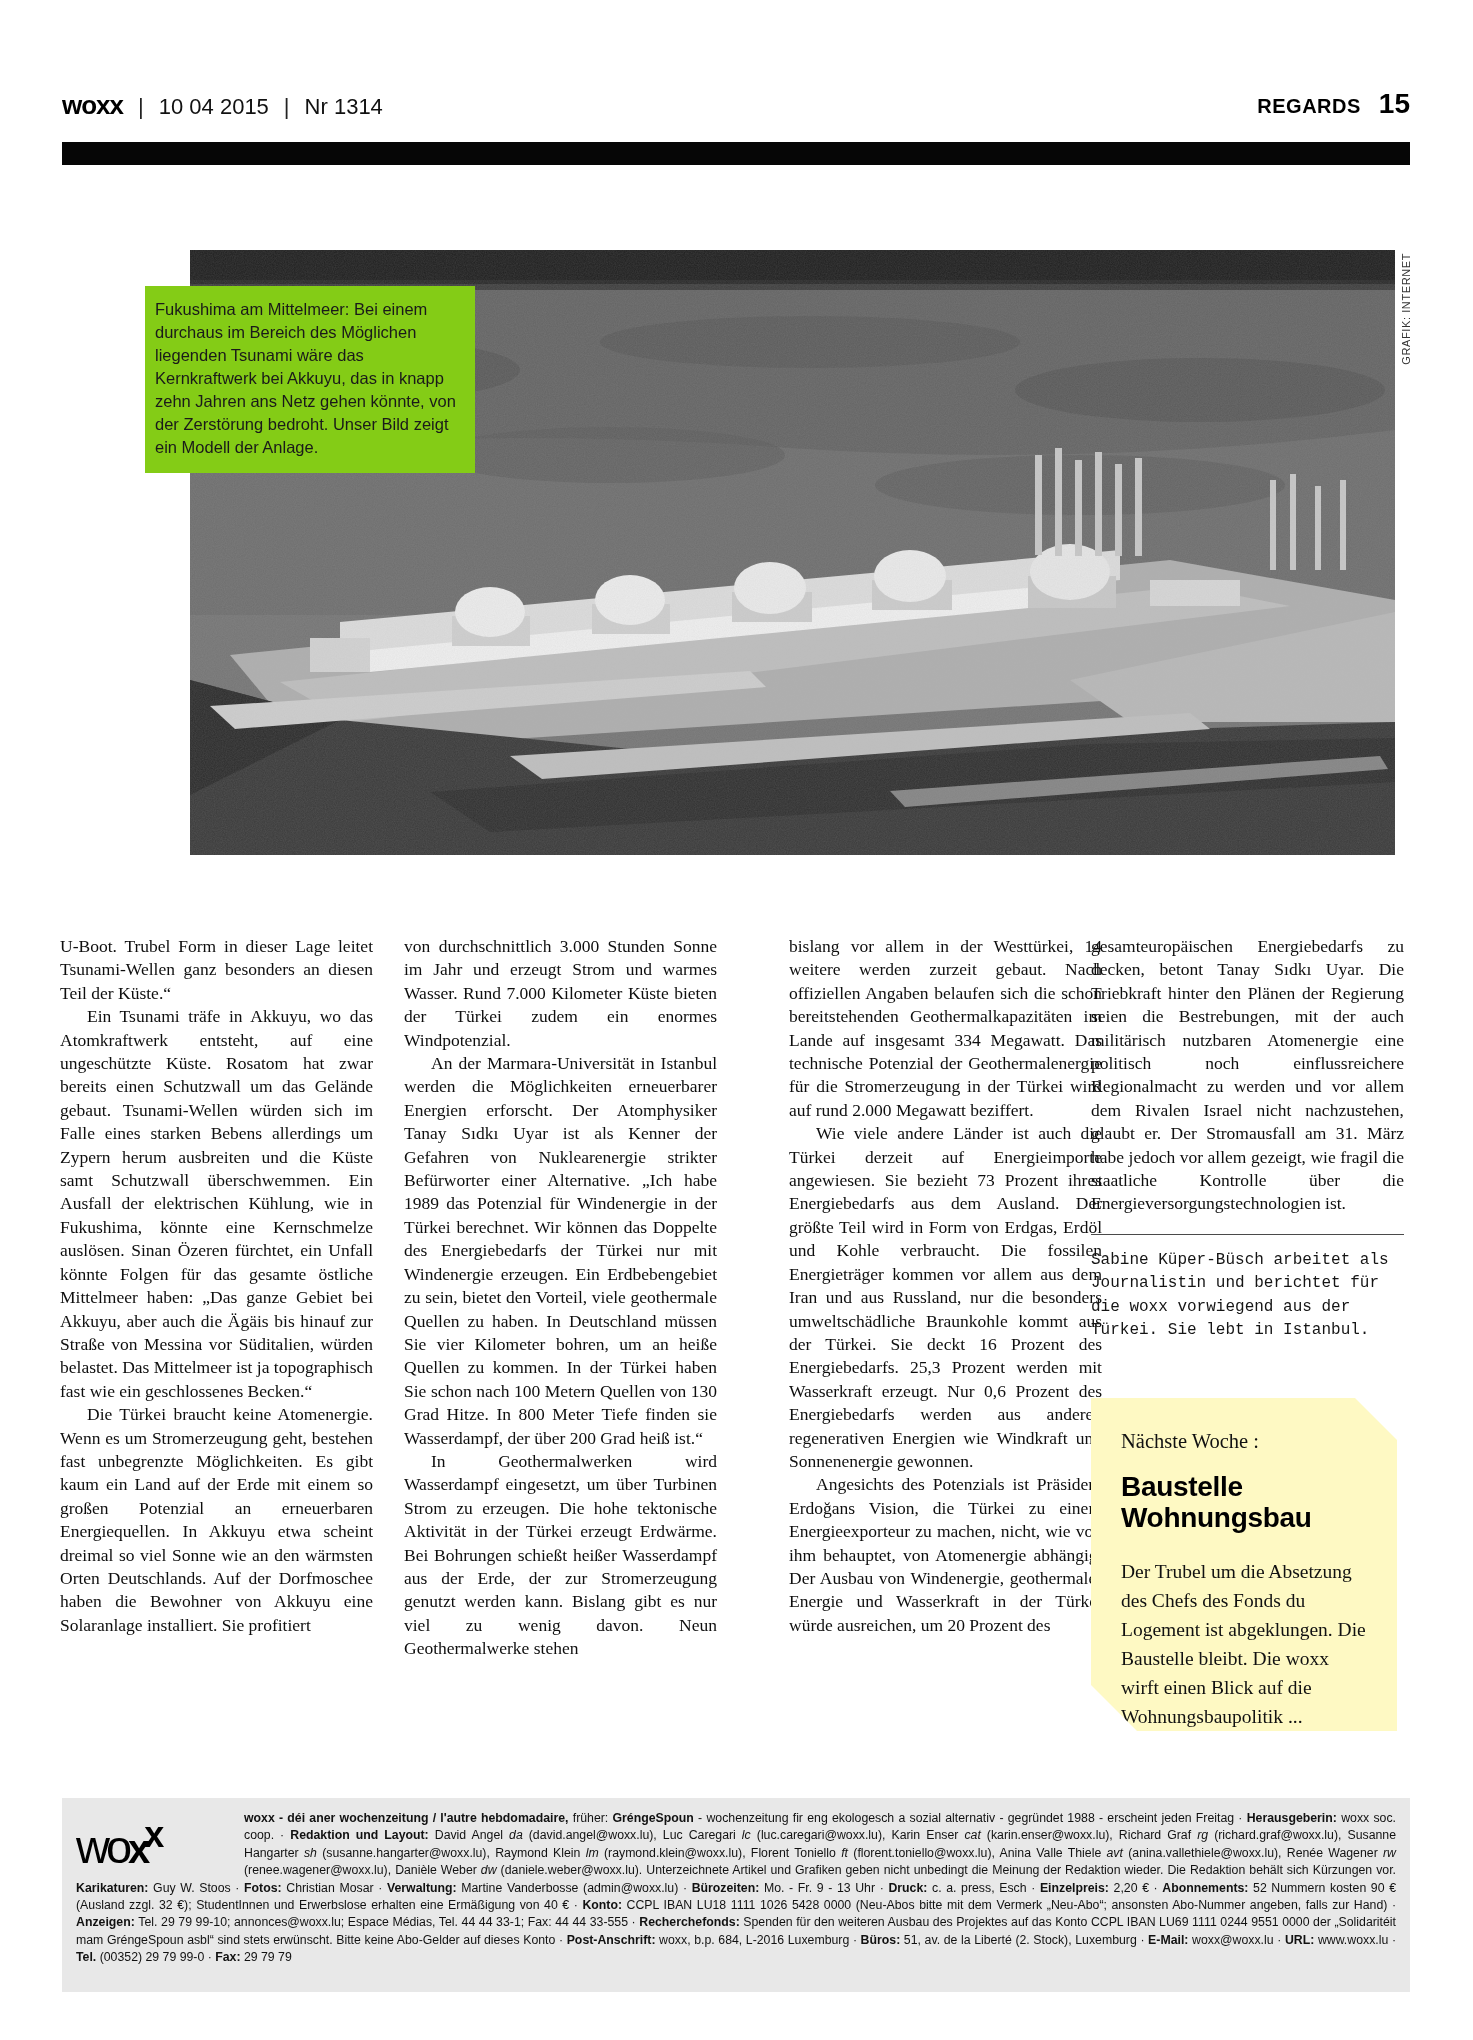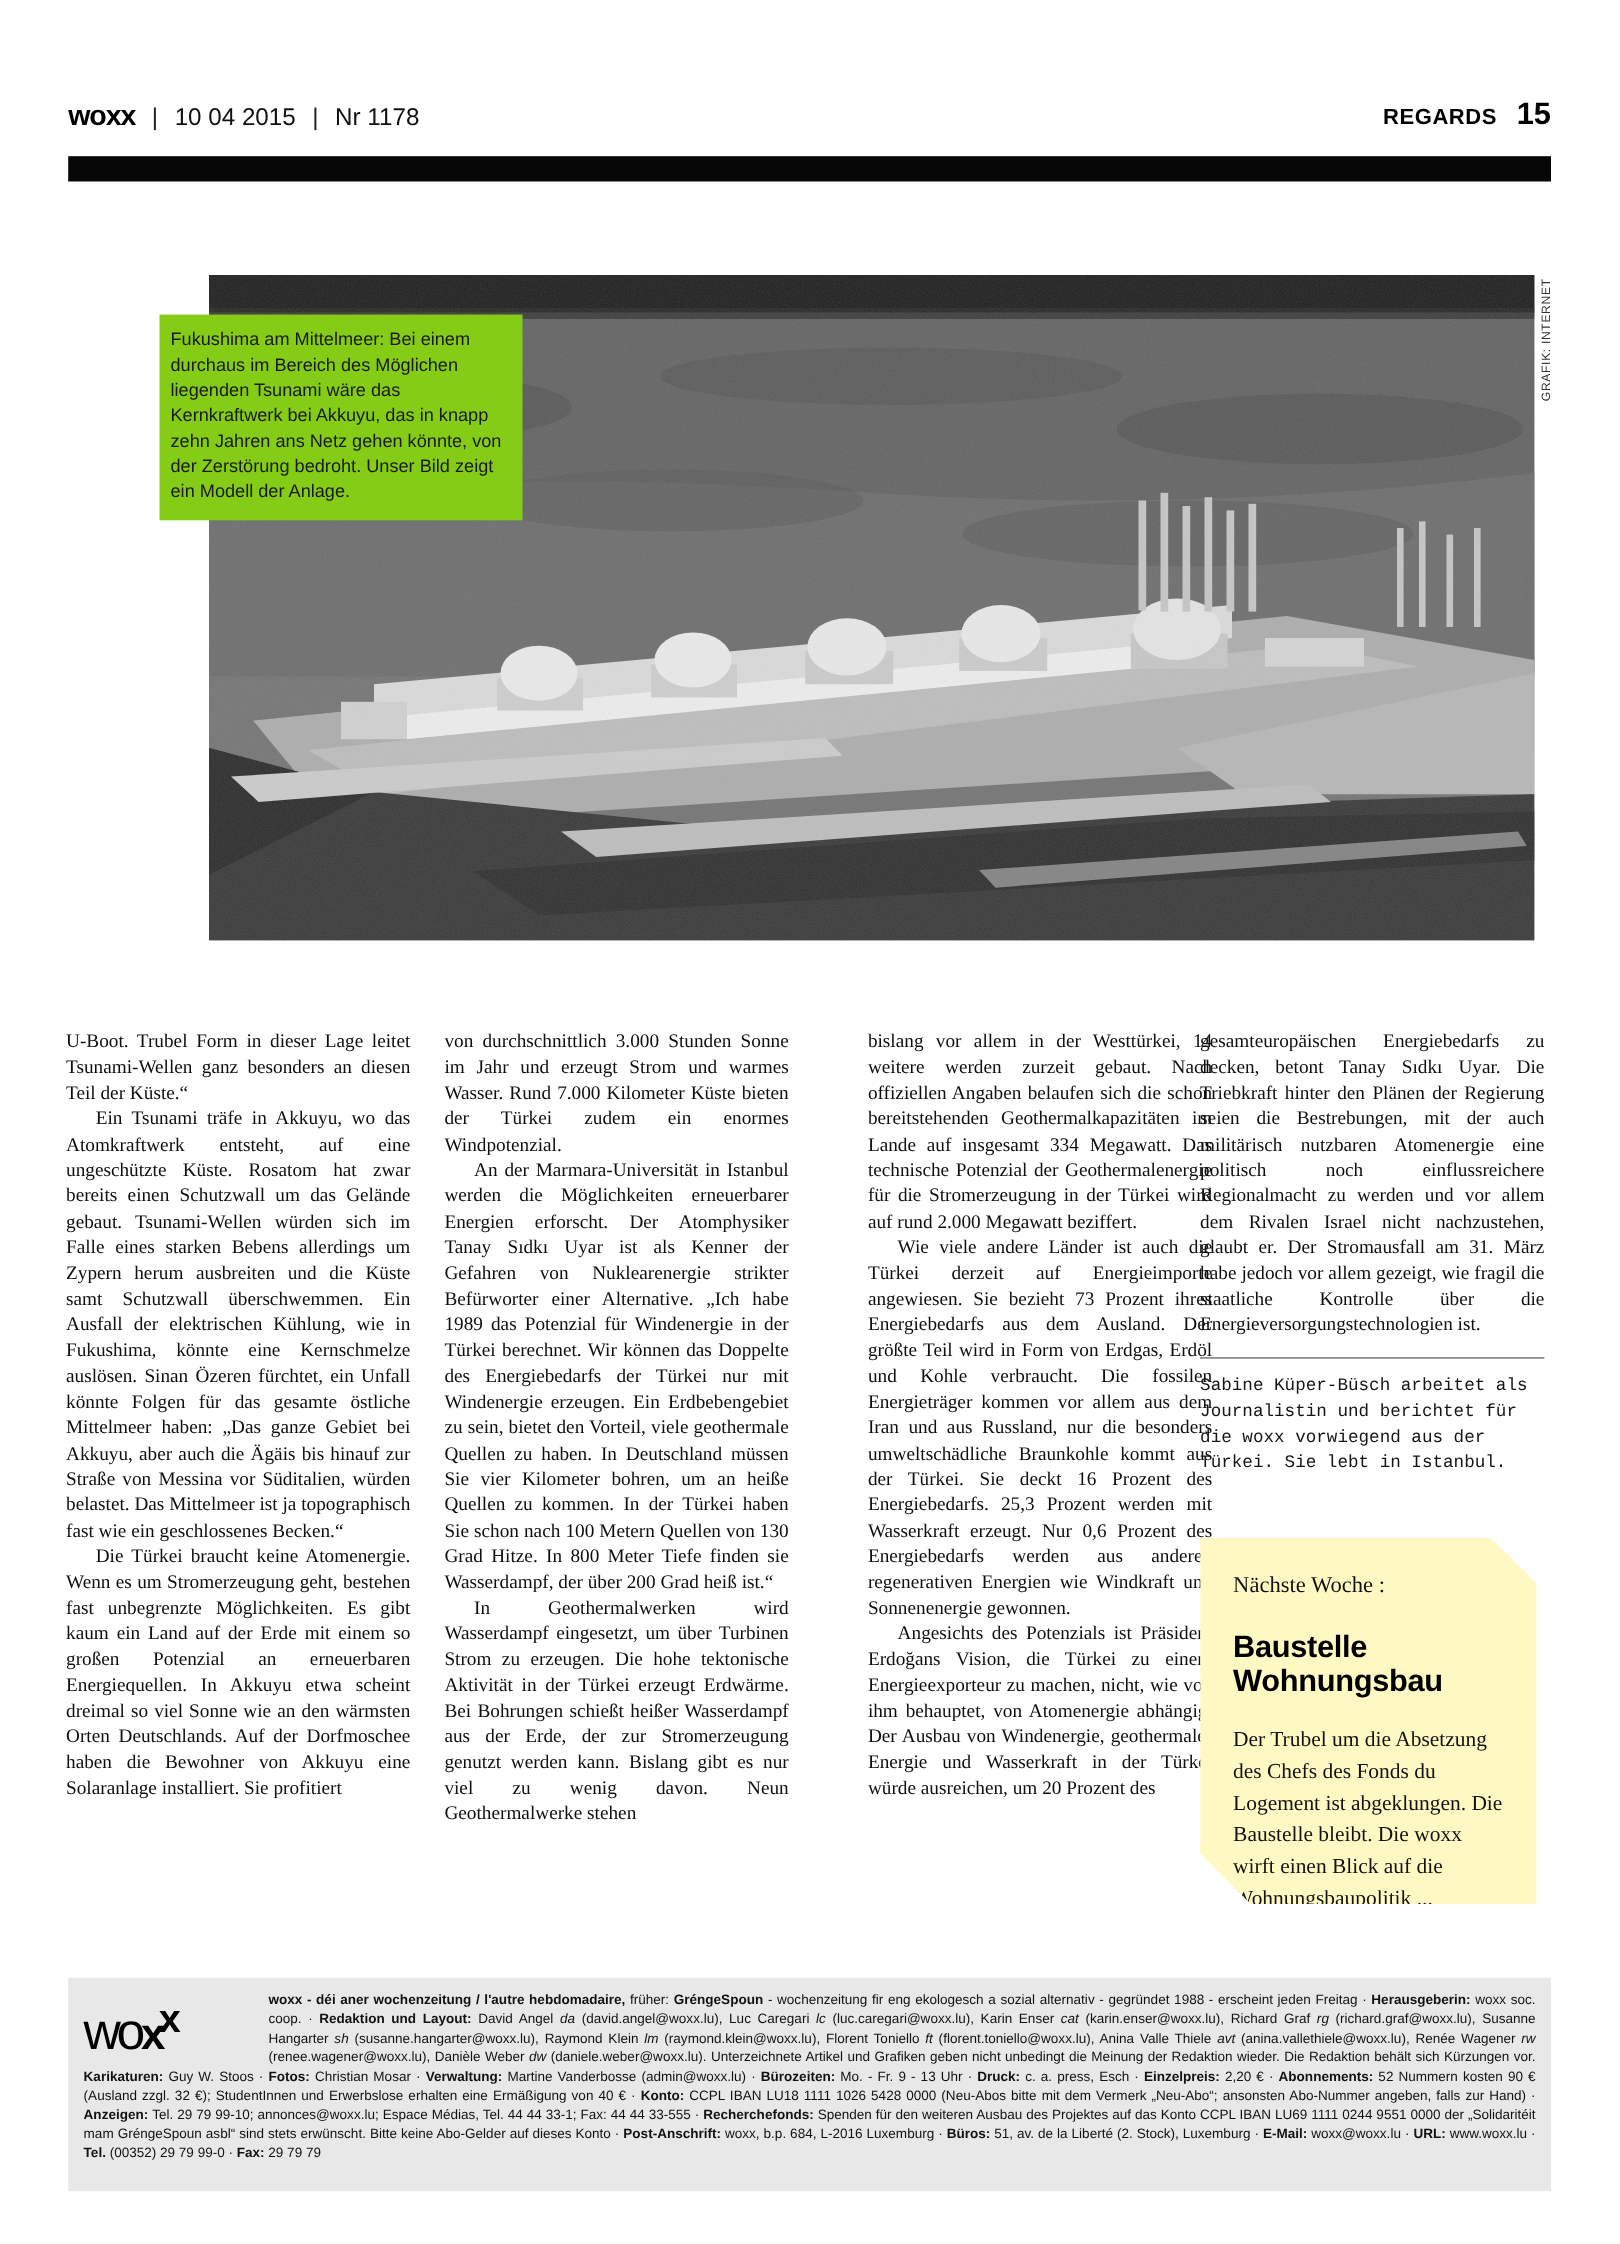--- a/index.html
+++ b/index.html
@@ -27,21 +27,21 @@
   .col p{margin:0;text-indent:27px;}
   .col p.cont{text-indent:0;}
   #col1{left:60px;} #col2{left:404px;} #col3{left:789px;font-family:Liberation Serif, serif;} #col4{left:1091px;}
   .bio-rule{border:none;border-top:1.5px solid #4a4a4a;margin:18px 0 14px 0;}
   .bio{font-family:Liberation Mono, monospace;font-size:16px;line-height:23.5px;text-align:left;color:#151515;}
   
   .teaser{position:absolute;left:1091px;top:1398px;width:306px;height:333px;background:#fef9c3;
           box-sizing:border-box;padding:32px 26px 0 30px;
           clip-path:polygon(0 0,calc(100% - 42px) 0,100% 42px,100% 100%,46px 100%,0 calc(100% - 46px));}
   .teaser-label{font-family:"Liberation Serif",serif;font-size:20.5px;color:#111;}
-  .teaser-title{margin-top:28px;font-weight:900;font-size:28px;line-height:31px;letter-spacing:-.3px;color:#000;}
+  .teaser-title{margin-top:18px;font-weight:900;font-size:28px;line-height:31px;letter-spacing:-.3px;color:#000;}
   .teaser-body{margin-top:24px;font-family:"Liberation Serif",serif;font-size:19.5px;line-height:29px;color:#111;}
   
   .footer{position:absolute;left:62px;top:1798px;width:1348px;min-height:194px;background:#e8e8e8;
           box-sizing:border-box;padding:12px 14px 12px 14px;}
   .flogo{float:left;width:152px;height:58px;margin:4px 16px 6px 0;color:#000;white-space:nowrap;}
   .lg1{font-weight:400;font-size:47px;letter-spacing:-4px;}
   .lg2{font-weight:900;font-size:40px;letter-spacing:-2px;}
   .lg3{font-weight:900;font-size:36px;vertical-align:16px;margin-left:-4px;}
   .imprint{margin:0;font-size:12.3px;line-height:17.4px;text-align:justify;color:#111;}
   .fb{font-weight:bold;} .fi{font-style:italic;}
@@ -49,21 +49,21 @@
 </head>
 <body>
 
 <div class="page">
 
   <div class="hdr-left">
     <span class="brand">woxx</span>
     <span class="hdr-sep">|</span>
     <span class="hdr-meta">10 04 2015</span>
     <span class="hdr-sep">|</span>
-    <span class="hdr-meta">Nr 1178</span>
+    <span class="hdr-meta">Nr 1314</span>
   </div>
   <div class="hdr-right">
     <span class="section">REGARDS</span>
     <span class="pageno">15</span>
   </div>
   <div class="bar"></div>
 
   <div class="photo">
     <svg viewBox="0 0 1205 605" preserveAspectRatio="none">
       <defs>

